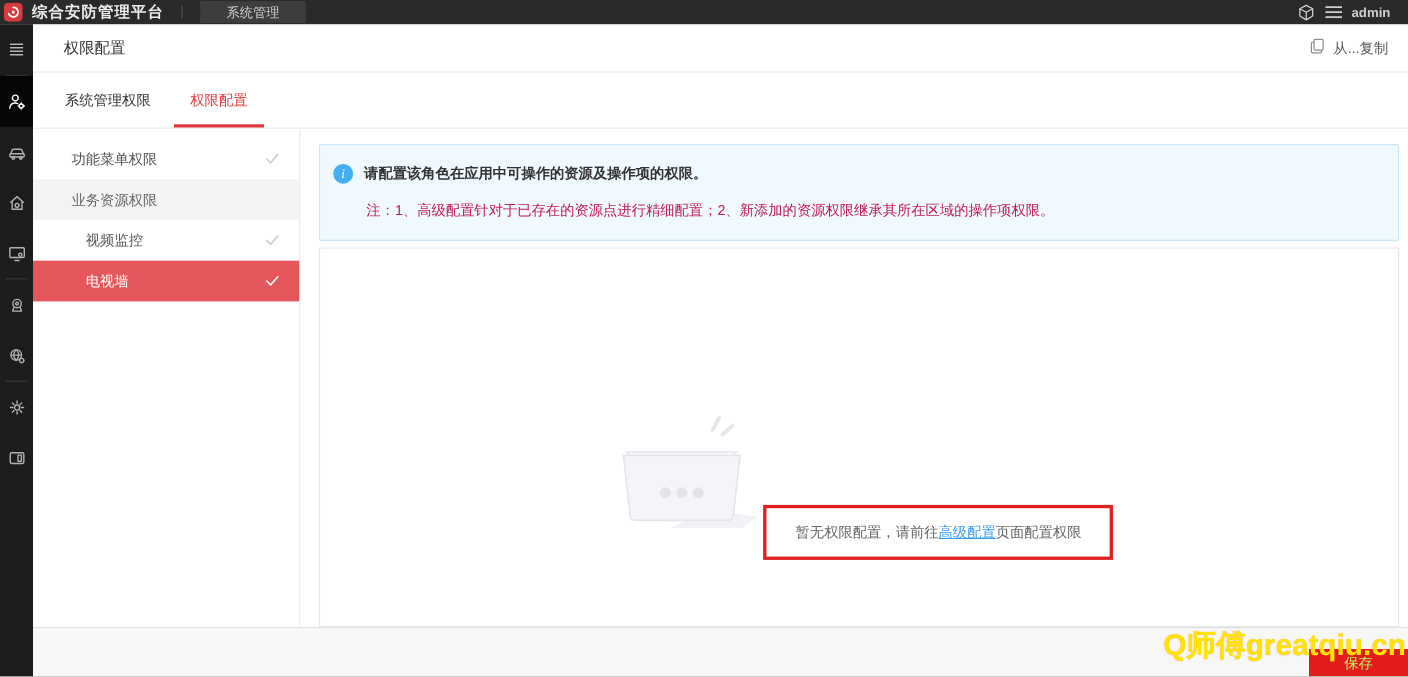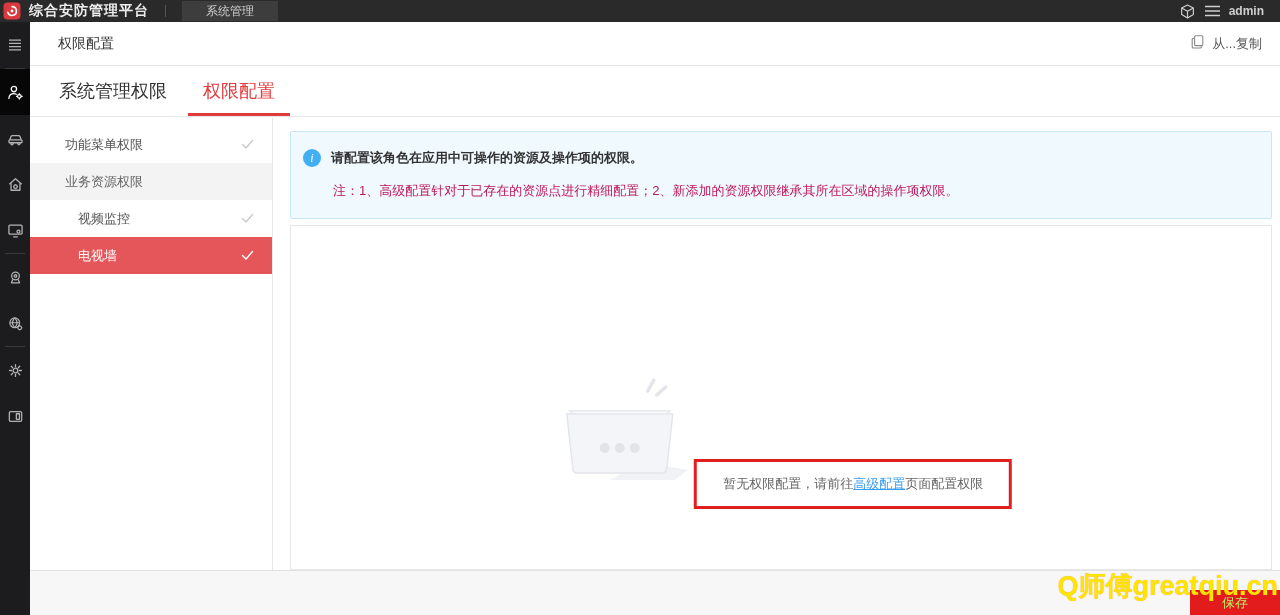--- a/index.html
+++ b/index.html
@@ -42,21 +42,21 @@
   }
   .page-title { font-size:14px; color:#333; font-weight:normal; }
   .copy-btn {
     margin-left:auto; display:flex; align-items:center; gap:7px;
     background:none; border:none; font-size:13px; color:#555; cursor:pointer;
     font-family:inherit;
   }
   .tabs { height:51px; border-bottom:1px solid #e8e8e8; display:flex; padding-left:14px; }
   .tab {
     height:100%; display:flex; align-items:center; padding:0 15px;
-    font-size:18px; color:#333; cursor:pointer; margin-right:6px;
+    font-size:13px; color:#333; cursor:pointer; margin-right:6px;
   }
   .tab.active { color:#e23a3c; box-shadow:inset 0 -3px 0 #e23a3c; }
   
   .body { position:absolute; top:96px; left:0; right:0; bottom:45px; display:flex; }
   .tree { width:243px; border-right:1px solid #e8e8e8; padding-top:8px; flex:none; }
   .tree-item {
     height:37px; display:flex; align-items:center;
     padding:0 18px 0 35px; font-size:13px; color:#555; cursor:pointer;
   }
   .tree-item .check { margin-left:auto; display:flex; }

